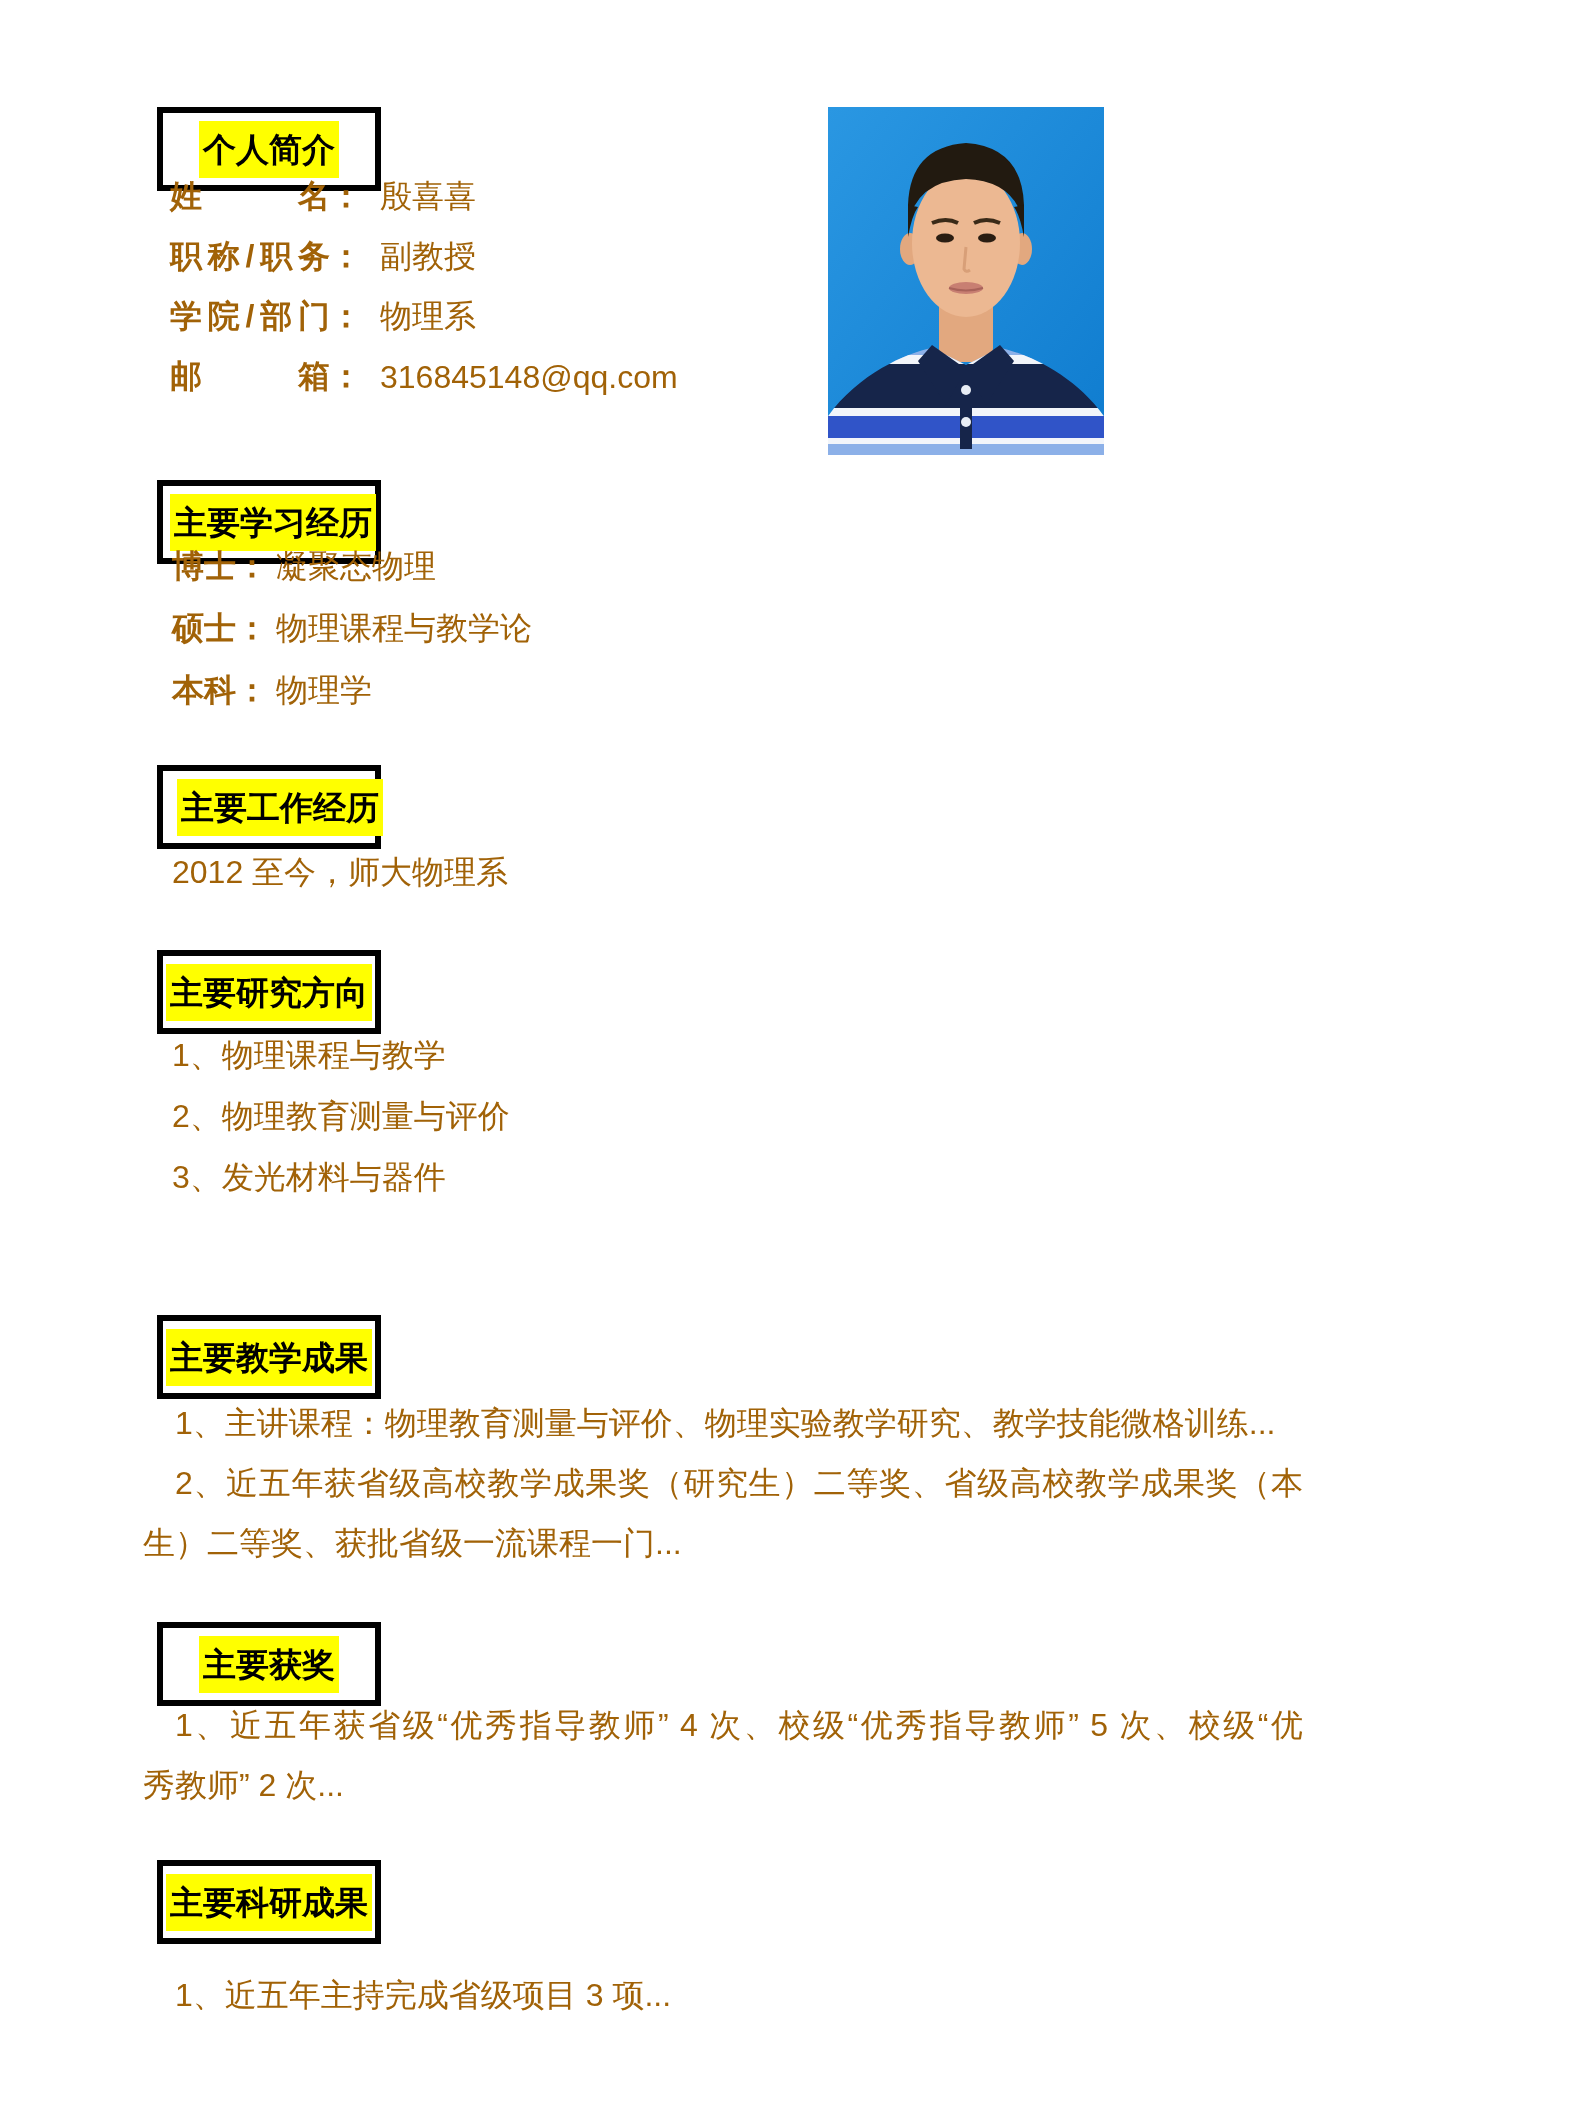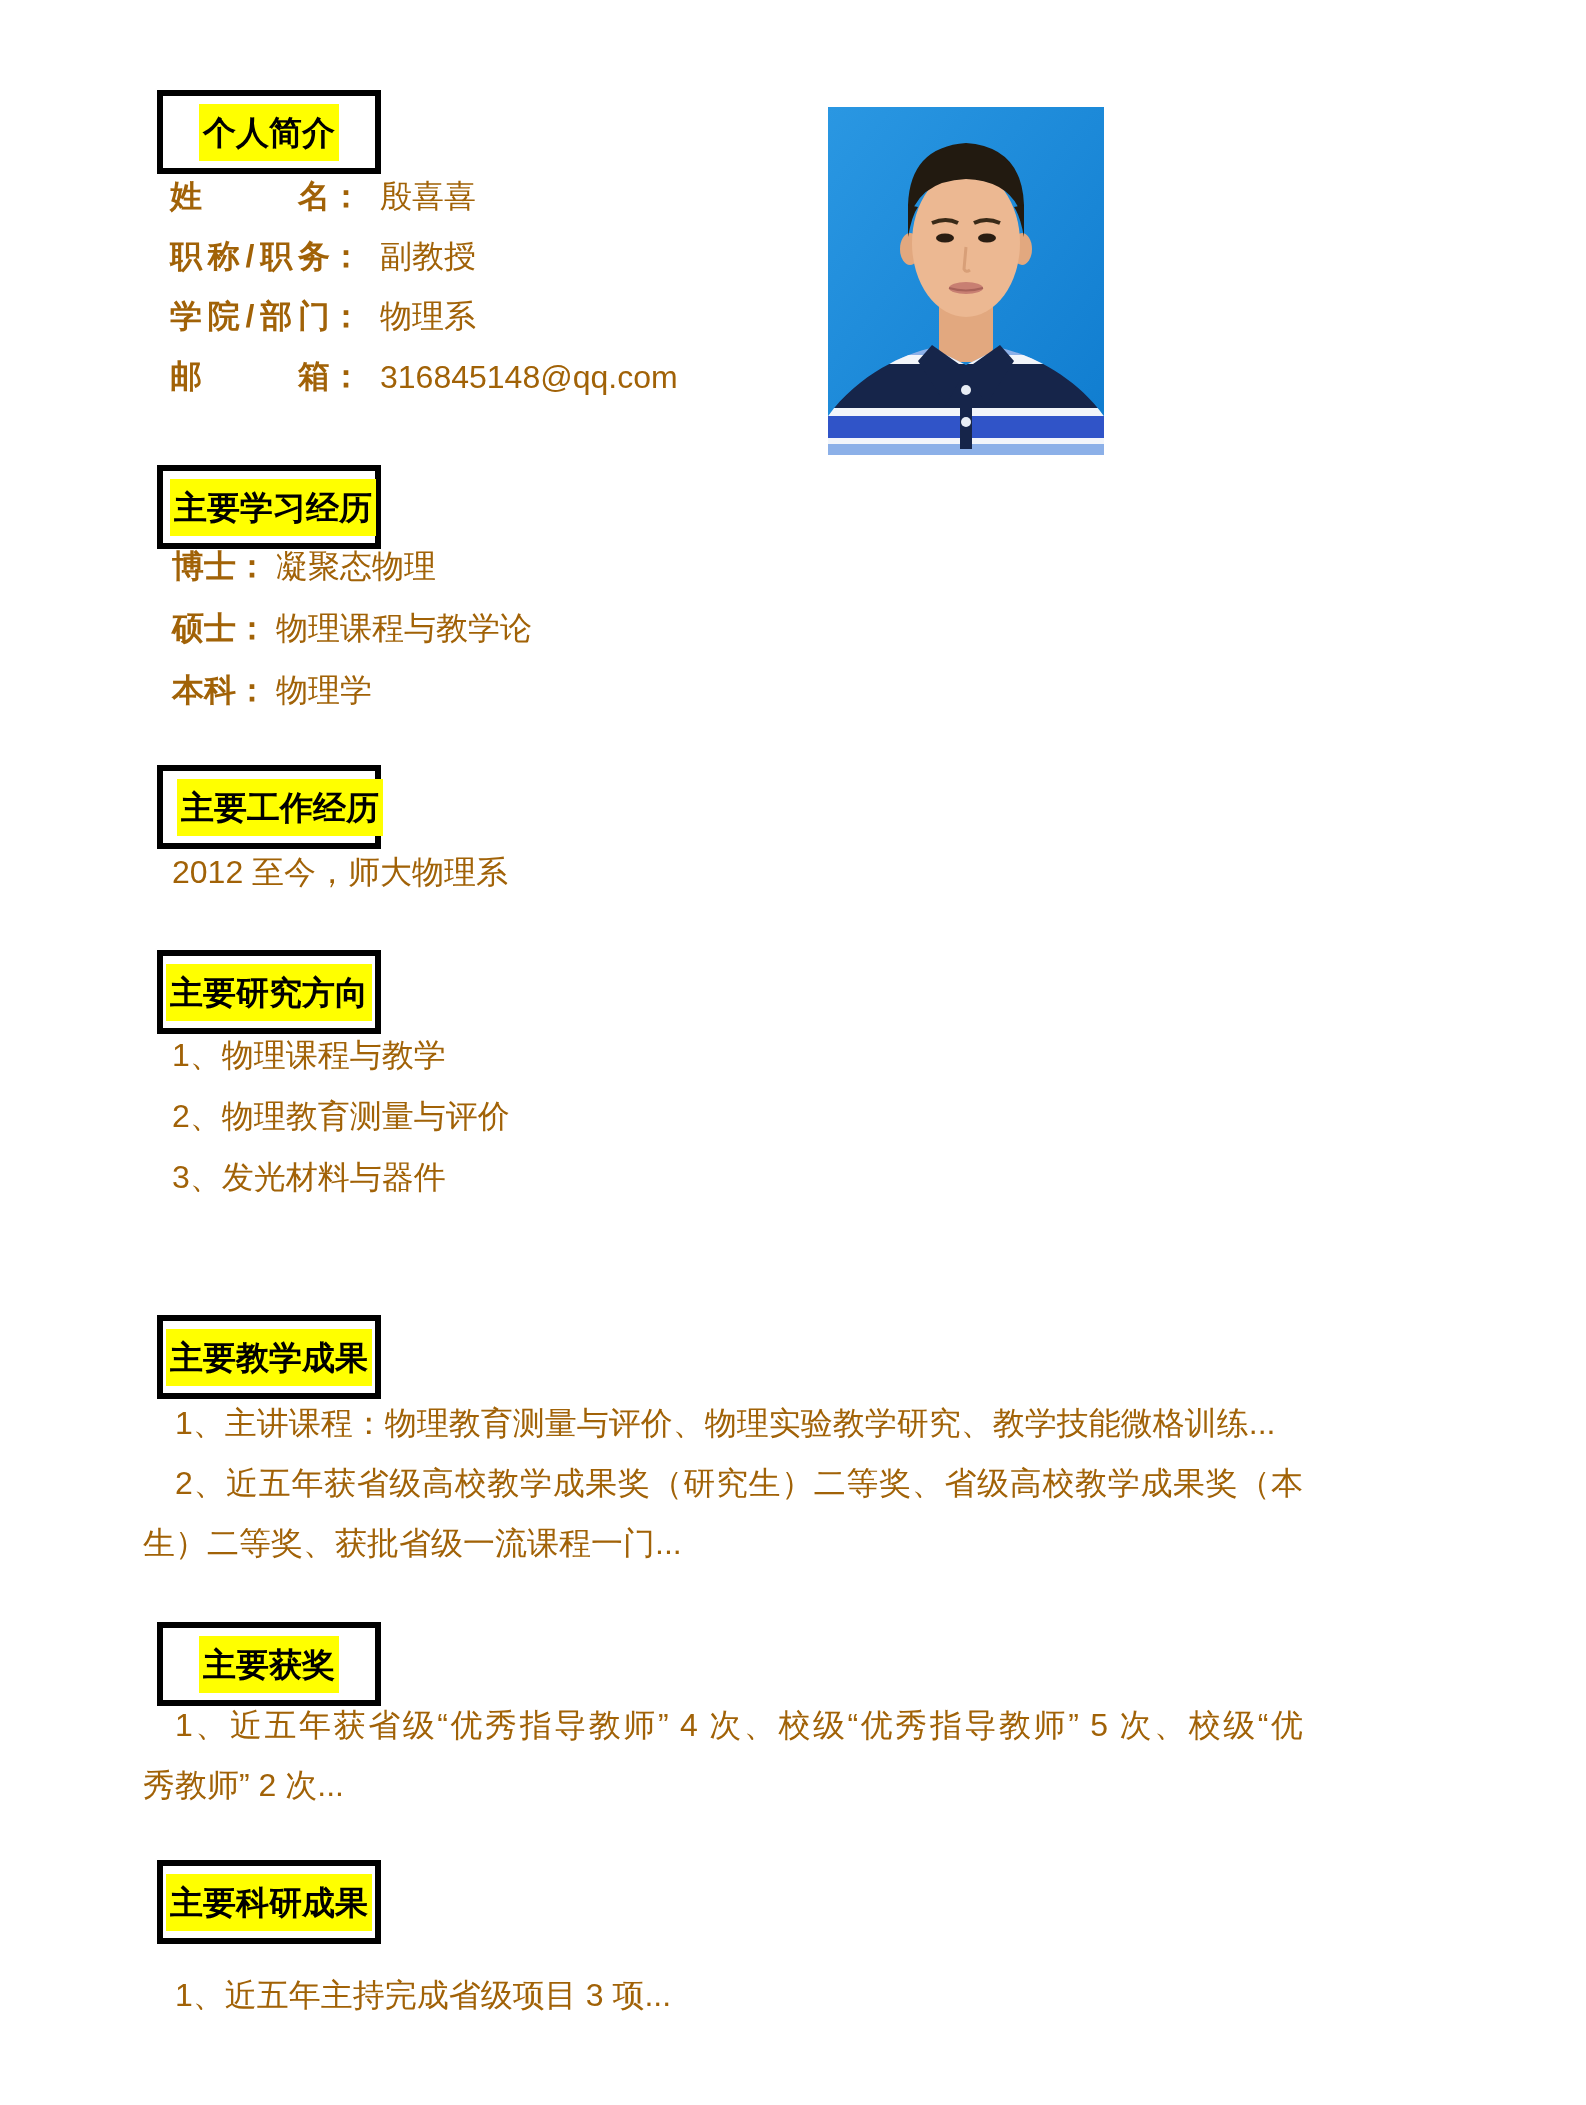--- a/index.html
+++ b/index.html
@@ -41,21 +41,21 @@
     white-space:normal; text-align:justify; text-align-last:justify;
     overflow:hidden;
   }
   .photo { position:absolute; left:828px; top:107px; width:276px; height:348px; }
 </style>
 </head>
 <body>
 
 <div class="page">
 
-  <div class="secbox" style="top:90px;">
+  <div class="secbox" style="top:107px;">
     <span class="hl">个人简介</span>
   </div>
 
   <div class="bodytext rows" style="left:170px; top:167px;">
     <div class="row">
       <span class="p-label">姓名</span>
         <span class="p-colon">：</span>
         <span class="p-value">殷喜喜</span>
     </div>
     <div class="row">
@@ -121,21 +121,21 @@
       <ellipse cx="117" cy="131" rx="9" ry="4.5" fill="#2a1d12"></ellipse>
       <ellipse cx="159" cy="131" rx="9" ry="4.5" fill="#2a1d12"></ellipse>
 
       <path d="M138,140 L136,162 Q138,166 142,163" stroke="#d89f78" stroke-width="3" fill="none"></path>
 
       <ellipse cx="138" cy="181" rx="17" ry="6" fill="#c87f72"></ellipse>
       <path d="M121,181 Q138,186 155,181" stroke="#a8625a" stroke-width="2" fill="none"></path>
     </svg>
   </div>
 
-  <div class="secbox" style="top:465px;padding-left:8px;">
+  <div class="secbox" style="top:480px;padding-left:8px;">
     <span class="hl">主要学习经历</span>
   </div>
   <div class="bodytext rows gap62" style="left:172px; top:536px;">
     <div class="row">
       <span class="e-label">博士</span>
         <span class="e-label">：</span>
         <span class="e-value">凝聚态物理</span>
     </div>
     <div class="row">
       <span class="e-label">硕士</span>

